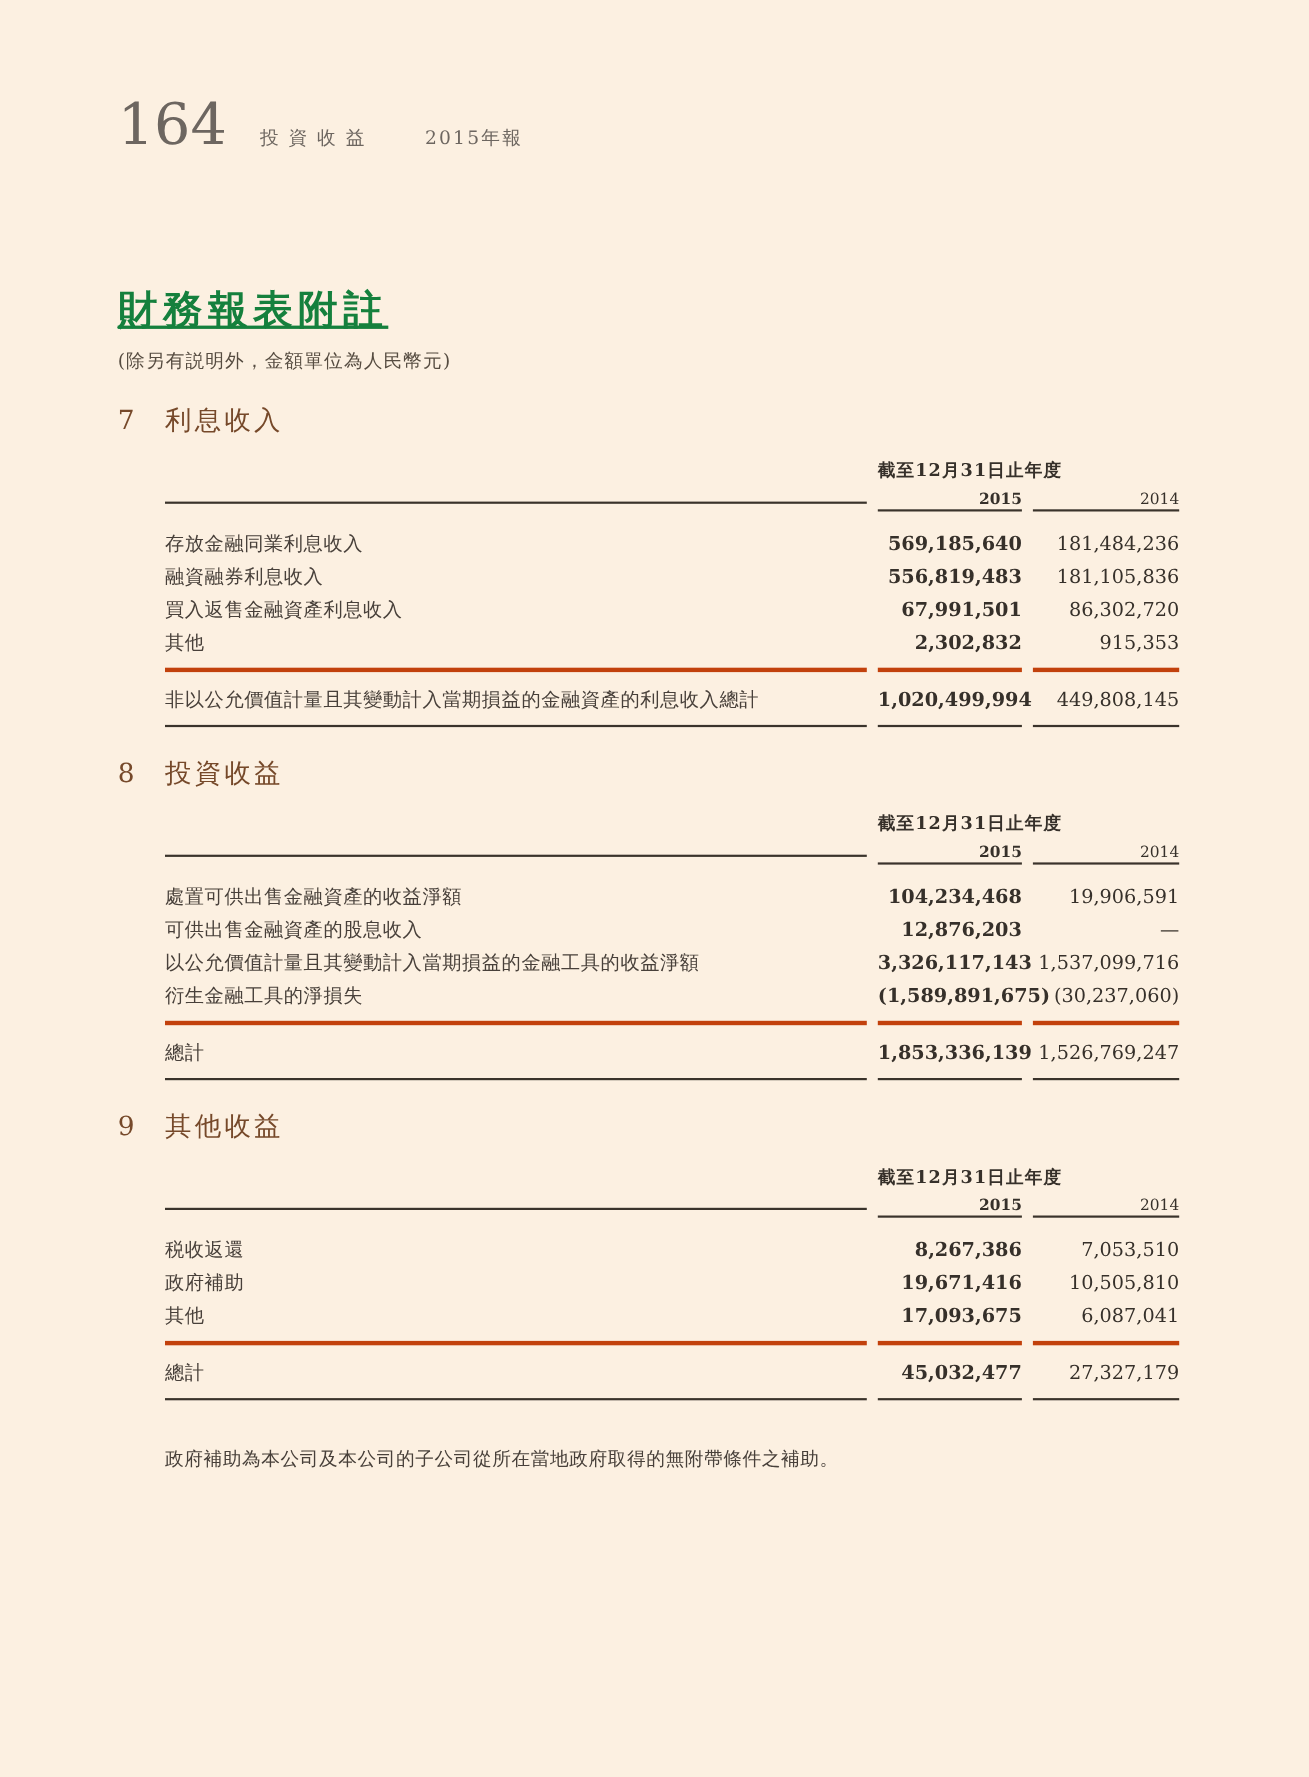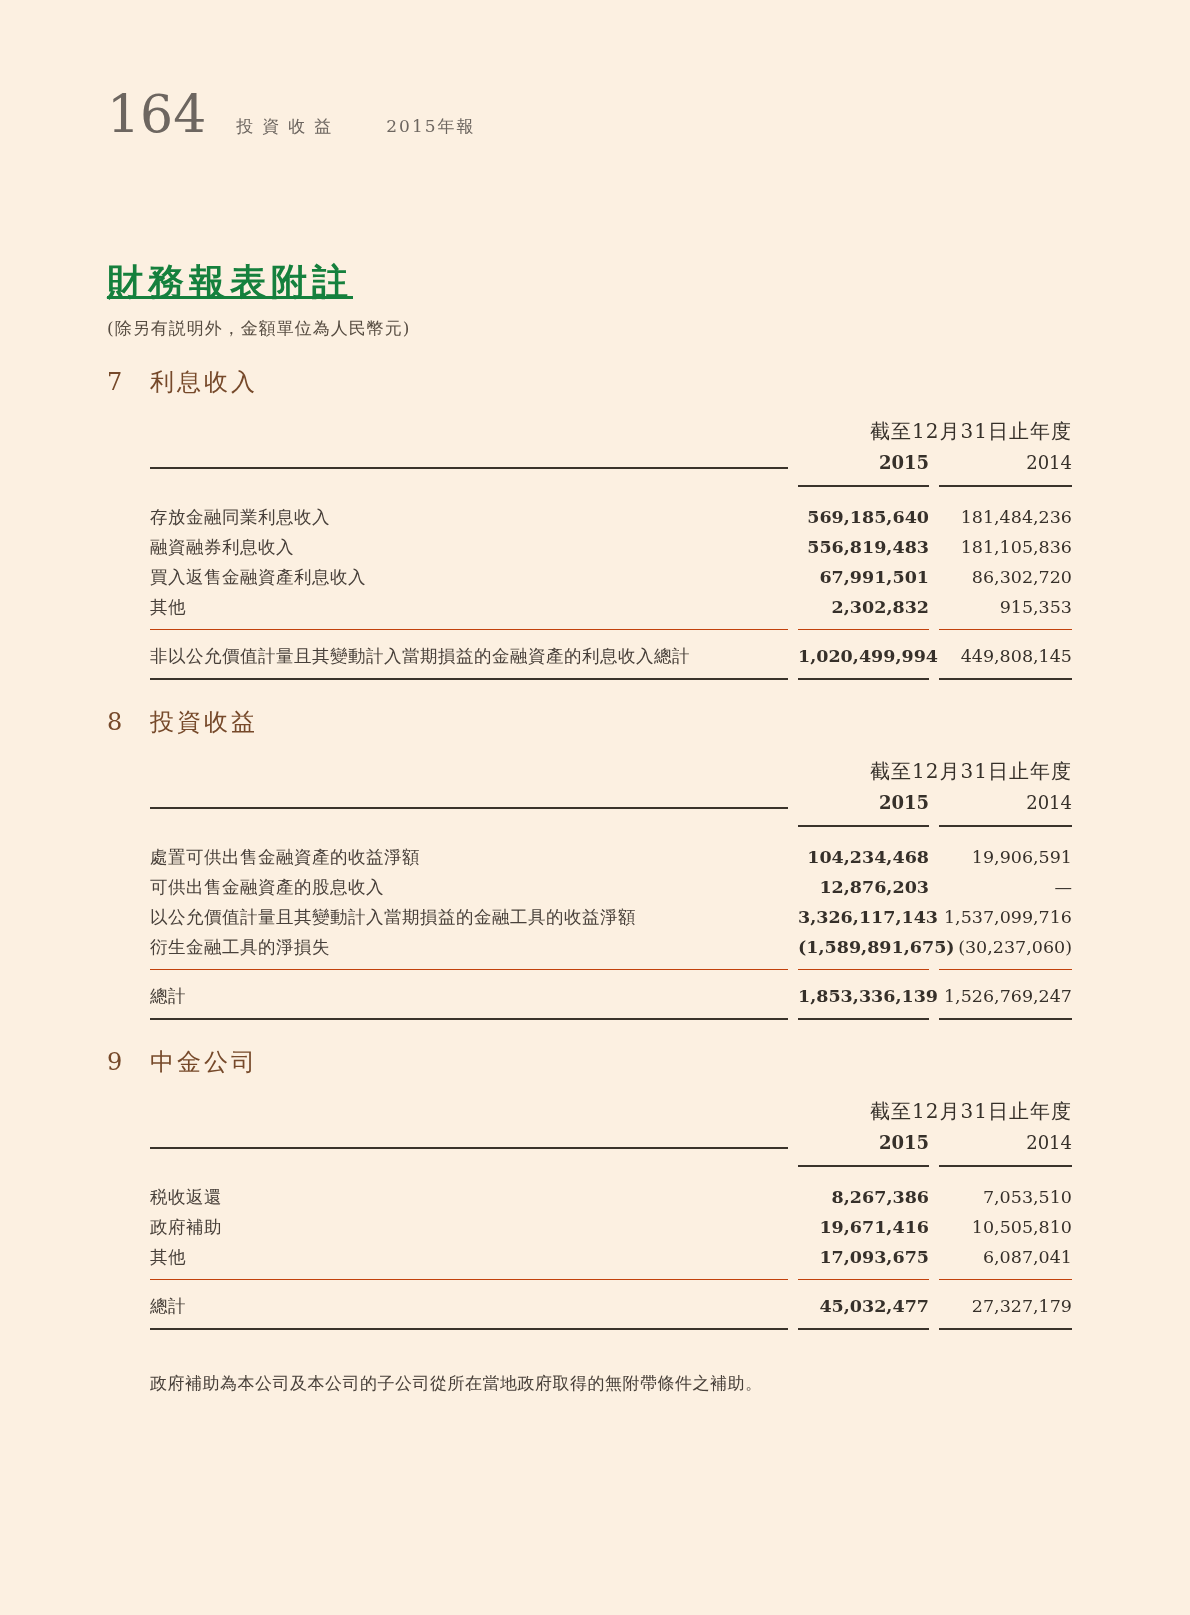--- a/index.html
+++ b/index.html
@@ -53,37 +53,37 @@
     display:grid;
     grid-template-columns:1fr 131px 133px;
     column-gap:10px;
     align-items:baseline;
   }
   .c { min-height:1px; }
   .num { text-align:right; color:#36302a; }
 
   .thead-period .period {
     grid-column:2 / 4;
-    text-align:right;
-    font-weight:400;
-    font-size:20px;
+    text-align:left;
+    font-weight:700;
+    font-size:16px;
     color:#36302a;
     padding-bottom:7px;
     letter-spacing:1px;
   }
   .thead-years .c {
     border-bottom:2.5px solid #3a332b;
-    padding-bottom:12px;
-    font-size:18px;
+    padding-bottom:1px;
+    font-size:14px;
   }
   .y2015, .v2015 { font-weight:700; }
 
   .tbody { padding-top:15px; }
   .tbody .trow .c { padding:4px 0; line-height:22px; }
-  .tbody .trow.last .c { border-bottom:1px solid #c2410c; padding-bottom:11px; }
+  .tbody .trow.last .c { border-bottom:4px solid #c2410c; padding-bottom:11px; }
 
   .trow.total .c {
     padding-top:15px;
     padding-bottom:11px;
     border-bottom:2.5px solid #3a332b;
     line-height:22px;
   }
   .label { color:#48403a; letter-spacing:0.5px; }
 
   
@@ -193,21 +193,21 @@
       <div class="c label">總計</div>
       <div class="c num v2015">1,853,336,139</div>
       <div class="c num v2014">1,526,769,247</div>
     </div>
   </div>
 </section>
 
 <section class="note">
   <h2 class="note-heading">
     <span class="note-num">9</span>
-    <span class="note-name">中金公司</span>
+    <span class="note-name">其他收益</span>
   </h2>
   <div class="fin-table">
     <div class="trow thead-period">
       <div class="c"></div>
       <div class="c period">截至12月31日止年度</div>
     </div>
     <div class="trow thead-years">
       <div class="c"></div>
       <div class="c num y2015">2015</div>
       <div class="c num y2014">2014</div>

